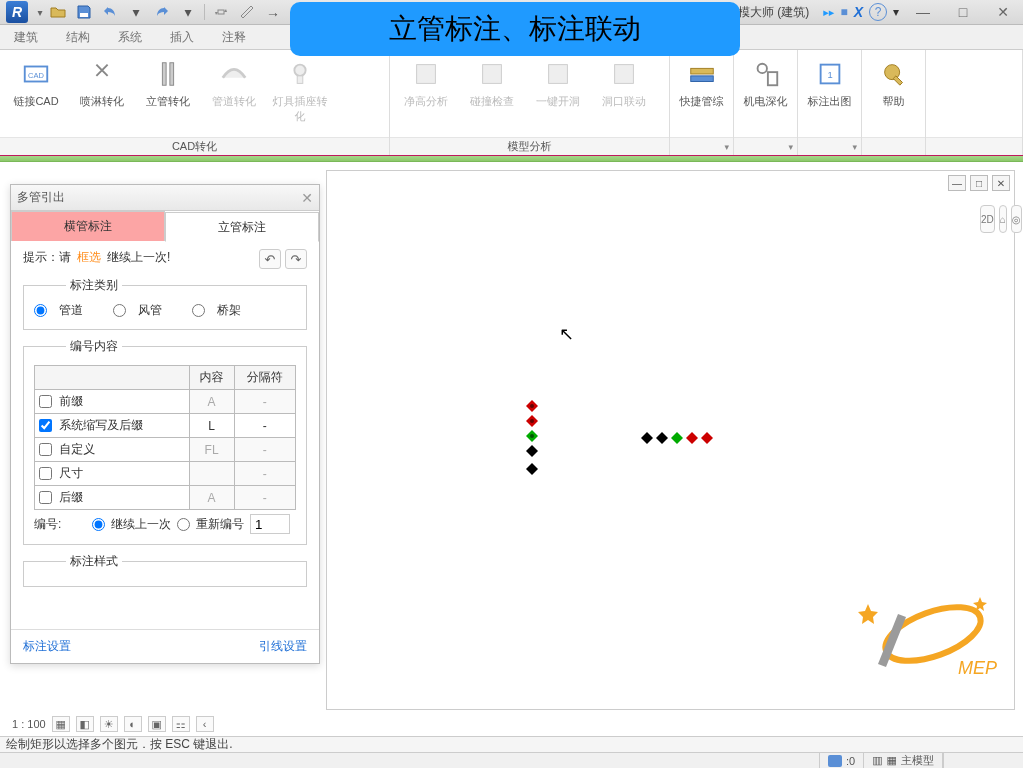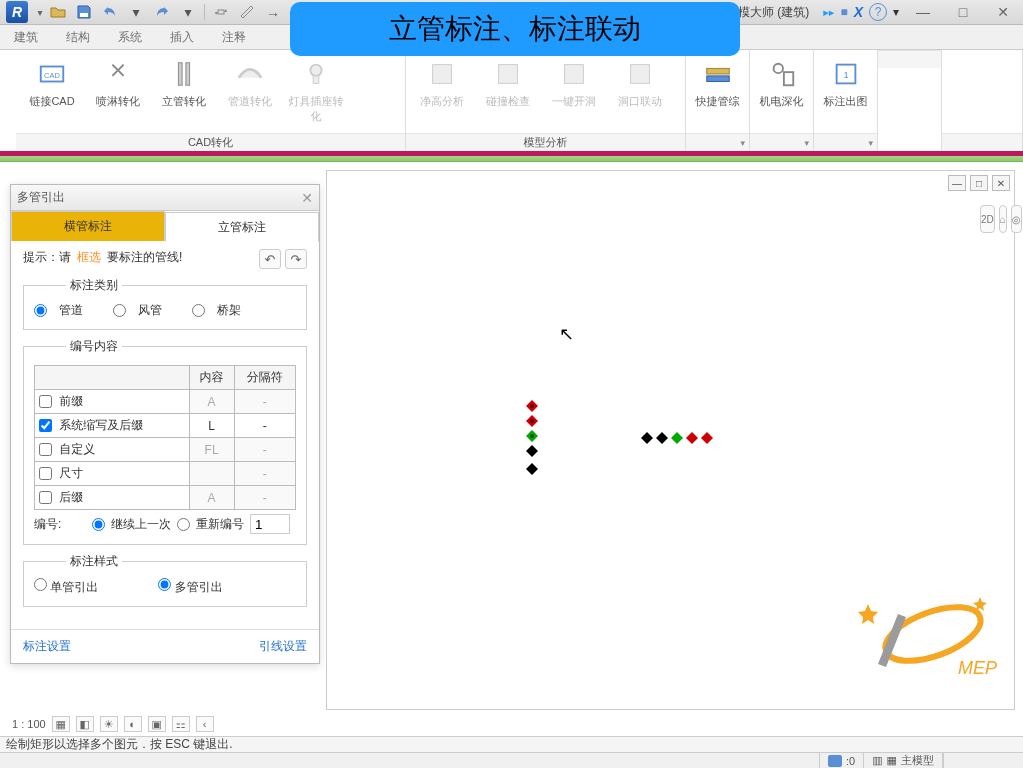--- a/index.html
+++ b/index.html
@@ -20,21 +20,21 @@
 .titlebar .winbtn { width: 40px; height: 25px; display: flex; align-items: center; justify-content: center; color: #666; font-size: 14px; }
 
 
 .menubar { height: 25px; background: #f0f0f0; border-bottom: 1px solid #ccc; display: flex; align-items: stretch; position: relative; }
 .menubar .mitem { padding: 0 14px; display: flex; align-items: center; font-size: 12px; color: #737373; }
 
 
 .banner { position: absolute; left: 290px; top: 2px; width: 450px; height: 54px; background: #1f9aff; border-radius: 10px; display: flex; align-items: center; justify-content: center; color: #000; font-size: 28px; z-index: 30; font-family: Liberation Serif, serif; }
 
 
-.ribbon { height: 106px; background: #fff; border-bottom: 5px solid #be185d; display: flex; padding-left: 16px; }
+.ribbon { height: 106px; background: #fff; border-bottom: 1px solid #be185d; display: flex; }
 .rgroup { border-right: 1px solid #ddd; display: flex; flex-direction: column; }
 .rbody { flex: 1; display: flex; align-items: flex-start; padding: 4px 6px; gap: 6px; }
 .rlabel { height: 18px; background: #f5f5f5; display: flex; align-items: center; justify-content: center; font-size: 11px; color: #555; border-top: 1px solid #e5e5e5; position: relative; }
 .rlabel .dd { position: absolute; right: 4px; font-size: 9px; color: #888; }
 .rbtn { width: 60px; display: flex; flex-direction: column; align-items: center; gap: 4px; font-size: 11px; color: #555; text-align: center; padding-top: 4px; }
 .rbtn.dis { color: #bbb; }
 .rbtn .ric { width: 32px; height: 32px; display: flex; align-items: center; justify-content: center; }
 .rbtn .ric svg { width: 30px; height: 30px; }
 .rbtn.dis .ric svg * { stroke: #ccc; fill: #eee; }
 
@@ -42,21 +42,21 @@
 .greenbar { height: 6px; background: linear-gradient(#a6d68b,#8cc86a); border-bottom: 1px solid #7ab858; }
 
 
 .main { position: absolute; top: 162px; bottom: 32px; left: 0; right: 0; background: #fff; }
 
 
 .panel { position: absolute; top: 22px; left: 10px; width: 310px; height: 480px; background: #fff; border: 1px solid #bbb; box-shadow: 0 2px 8px rgba(0,0,0,0.15); display: flex; flex-direction: column; }
 .panel-head { height: 26px; background: linear-gradient(#f8f8f8,#e8e8e8); border-bottom: 1px solid #ccc; display: flex; align-items: center; padding: 0 6px; color: #555; }
 .panel-head .close { margin-left: auto; color: #999; font-size: 14px; }
 .tabs { display: flex; height: 30px; }
-.tab { flex: 1; display: flex; align-items: center; justify-content: center; border: 1px solid #ccc; border-bottom: none; background: #eab308; font-size: 12px; }
+.tab { flex: 1; display: flex; align-items: center; justify-content: center; border: 1px solid #ccc; border-bottom: none; background: #fca5a5; font-size: 12px; }
 .tab.active { background: #fff; border-bottom: 1px solid #fff; position: relative; top: 1px; }
 .panel-body { flex: 1; padding: 8px 12px; display: flex; flex-direction: column; gap: 8px; overflow: auto; }
 .hint-row { display: flex; align-items: flex-start; gap: 6px; }
 .hint-row .hl { color: #ff8c1a; }
 .hint-btns { margin-left: auto; display: flex; gap: 4px; }
 .hint-btns .hb { width: 22px; height: 20px; border: 1px solid #ccc; border-radius: 3px; display: flex; align-items: center; justify-content: center; background: #fafafa; font-size: 13px; color: #666; }
 
 fieldset { border: 1px solid #ccc; padding: 6px 10px 10px; }
 legend { font-size: 12px; padding: 0 4px; color: #333; margin-left: 32px; }
 .radio-row { display: flex; gap: 30px; margin-top: 2px; }
@@ -311,20 +311,31 @@
             </svg>
           </div>
           <span>标注出图</span>
         </div>
       </div>
       <div class="rlabel">
         <span class="dd">▾</span>
       </div>
     </div>
   <div class="rgroup" style="width:64px;">
+      <div class="rbody">
+        <div class="rbtn">
+          <div class="ric">
+            <svg viewBox="0 0 32 32">
+              <circle cx="14" cy="14" r="8" fill="#d9b95a" stroke="#a07c20"></circle>
+              <rect x="18" y="18" width="10" height="4" fill="#d9b95a" stroke="#a07c20" transform="rotate(45 18 18)"></rect>
+            </svg>
+          </div>
+          <span>帮助</span>
+        </div>
+      </div>
       <div class="rlabel"></div>
     </div>
   <div class="rgroup" style="flex:1;">
       <div class="rbody"></div>
       <div class="rlabel"></div>
     </div>
 </div>
 
 <div class="greenbar"></div>
 
@@ -336,21 +347,21 @@
       <span class="close">✕</span>
     </div>
     <div class="tabs">
       <div class="tab">横管标注</div>
       <div class="tab active">立管标注</div>
     </div>
     <div class="panel-body">
       <div class="hint-row">
         <span>提示：请 </span>
           <span class="hl">框选</span>
-          <span> 要标注的管线!</span>
+          <span> 继续上一次!</span>
         <div class="hint-btns">
           <div class="hb">↶</div>
           <div class="hb">↷</div>
         </div>
       </div>
       <fieldset>
         <legend>标注类别</legend>
         <div class="radio-row">
           <label>
               <input type="radio" checked="" style=""> 
@@ -412,24 +423,20 @@
             <label class="opt">
                 <input type="radio" style=""> 
                 <span>重新编号</span> 
                 <input type="text" value="1" style="">
               </label>
           </div>
         </div>
       </fieldset>
       <fieldset>
         <legend>标注样式</legend>
-        <div class="style-row">
-          <label><input type="radio" style=""> <span>单管引出</span></label>
-          <label><input type="radio" checked="" style=""> <span>多管引出</span></label>
-        </div>
       </fieldset>
     </div>
     <div class="panel-foot">
       <a>标注设置</a>
       <a>引线设置</a>
     </div>
   </div>
 
   <div class="canvas">
     <div class="canvtools">

